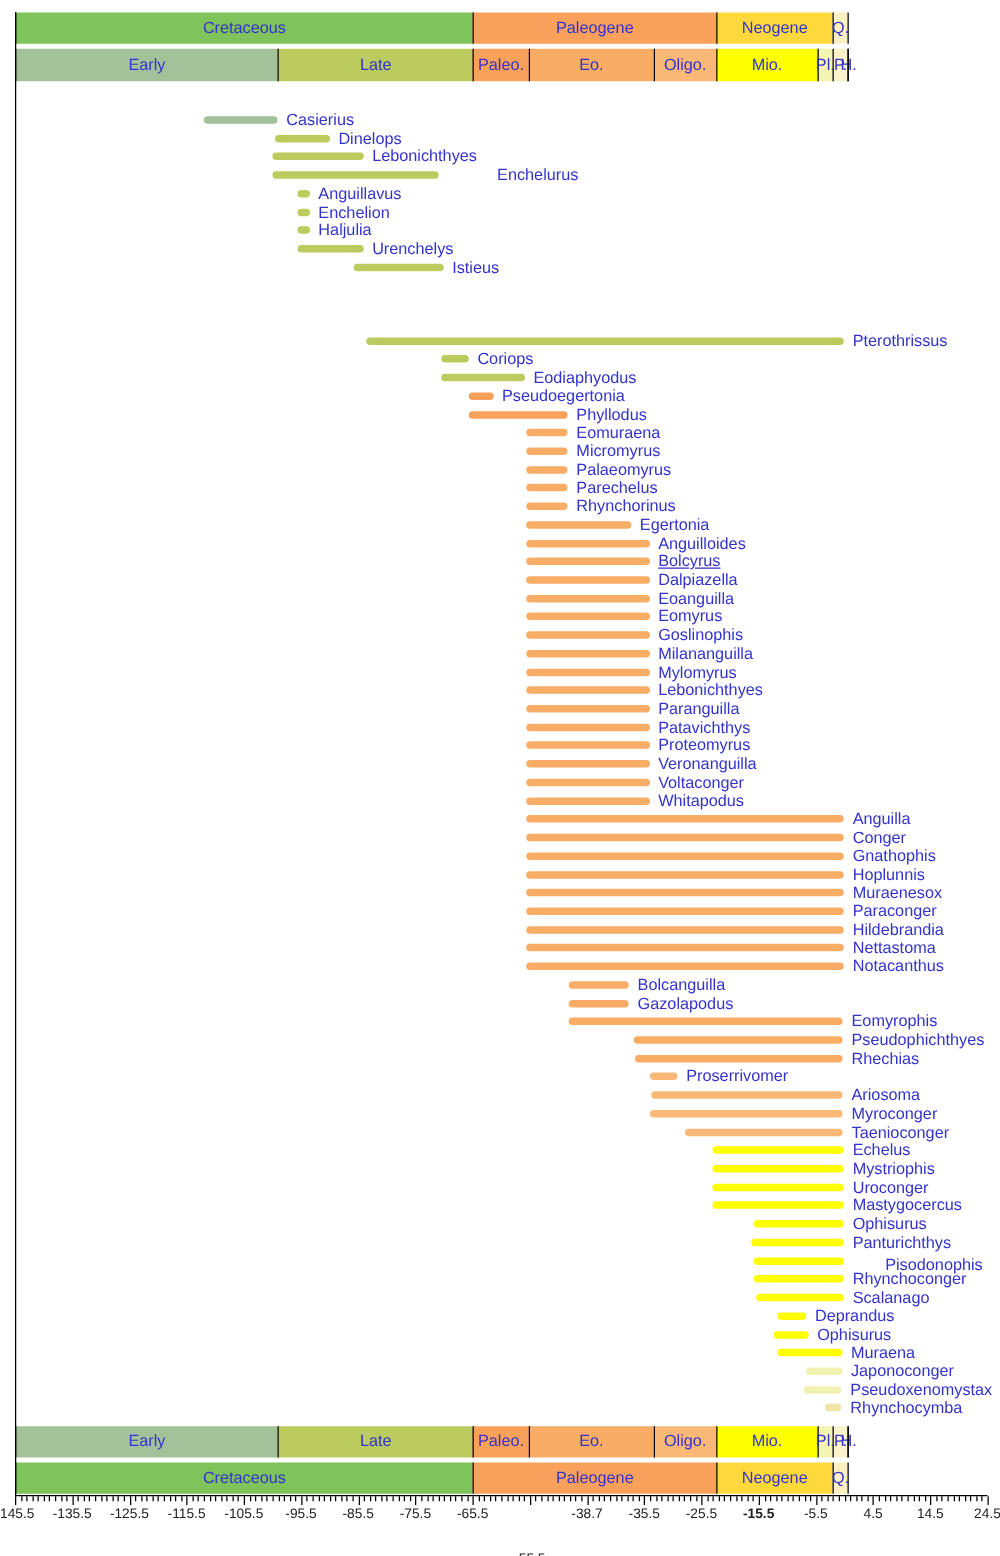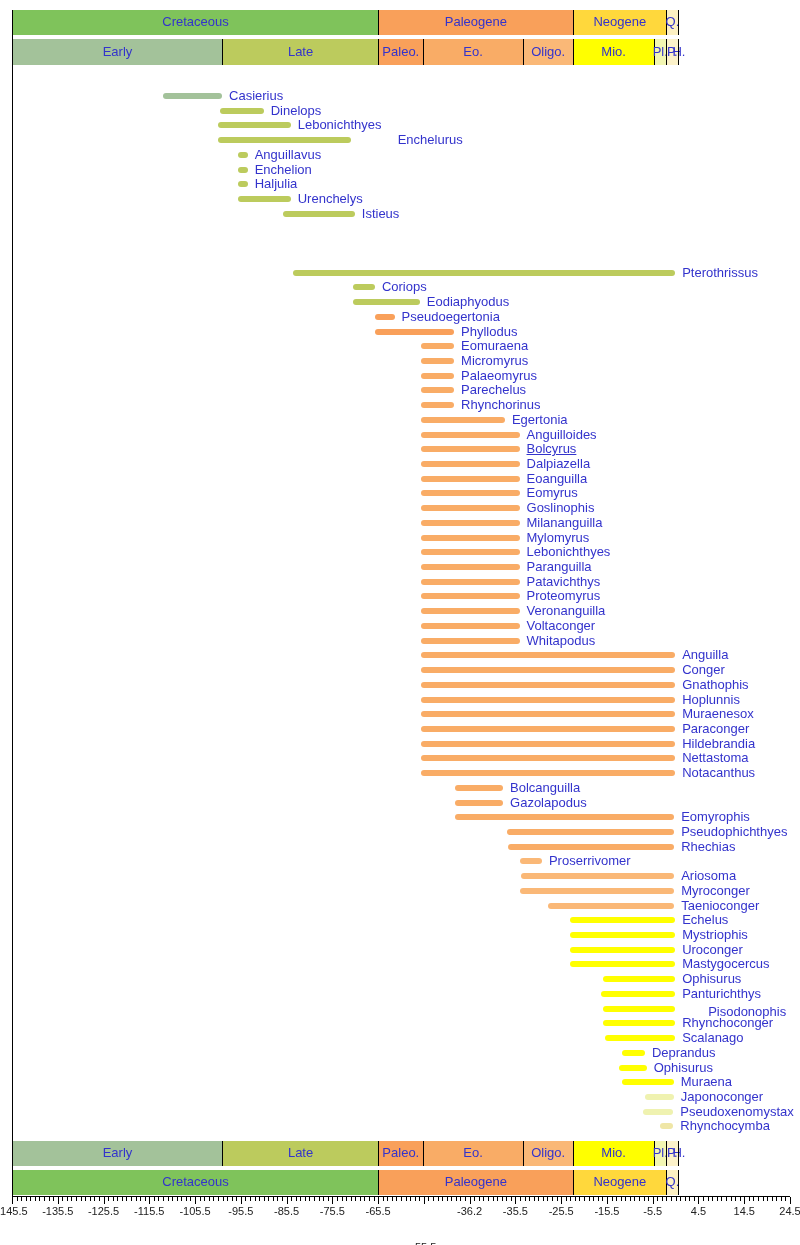--- a/index.html
+++ b/index.html
@@ -423,23 +423,23 @@
       <div class="tick-label" style="left: -11px; top: 1205px;">-145.5</div>
       <div class="tick-label" style="left: 34.7647px; top: 1205px;">-135.5</div>
       <div class="tick-label" style="left: 80.5294px; top: 1205px;">-125.5</div>
       <div class="tick-label" style="left: 126.294px; top: 1205px;">-115.5</div>
       <div class="tick-label" style="left: 172.059px; top: 1205px;">-105.5</div>
       <div class="tick-label" style="left: 217.824px; top: 1205px;">-95.5</div>
       <div class="tick-label" style="left: 263.588px; top: 1205px; text-align: center;">-85.5</div>
       <div class="tick-label" style="left: 309.353px; top: 1205px;">-75.5</div>
       <div class="tick-label" style="left: 355.118px; top: 1205px;">-65.5</div>
       <div class="tick-label" style="left: 400.882px; top: 1205px; margin-top: 36px;">-55.5</div>
-      <div class="tick-label" style="left: 446.647px; top: 1205px;">-36.2</div>
+      <div class="tick-label" style="left: 446.647px; top: 1205px;">-38.7</div>
       <div class="tick-label" style="left: 492.412px; top: 1205px;">-35.5</div>
       <div class="tick-label" style="left: 538.176px; top: 1205px;">-25.5</div>
-      <div class="tick-label" style="left: 583.941px; top: 1205px;">-15.5</div>
+      <div class="tick-label" style="left: 583.941px; top: 1205px; font-weight: bold;">-15.5</div>
       <div class="tick-label" style="left: 629.706px; top: 1205px;">-5.5</div>
       <div class="tick-label" style="left: 675.471px; top: 1205px;">4.5</div>
       <div class="tick-label" style="left: 721.235px; top: 1205px;">14.5</div>
       <div class="tick-label" style="left: 767px; top: 1205px;">24.5</div>
     </div>
 <div class="vline" style="left: 12px; top: 10px; height: 1186px;"></div>
   </div>
 
 </body></html>

